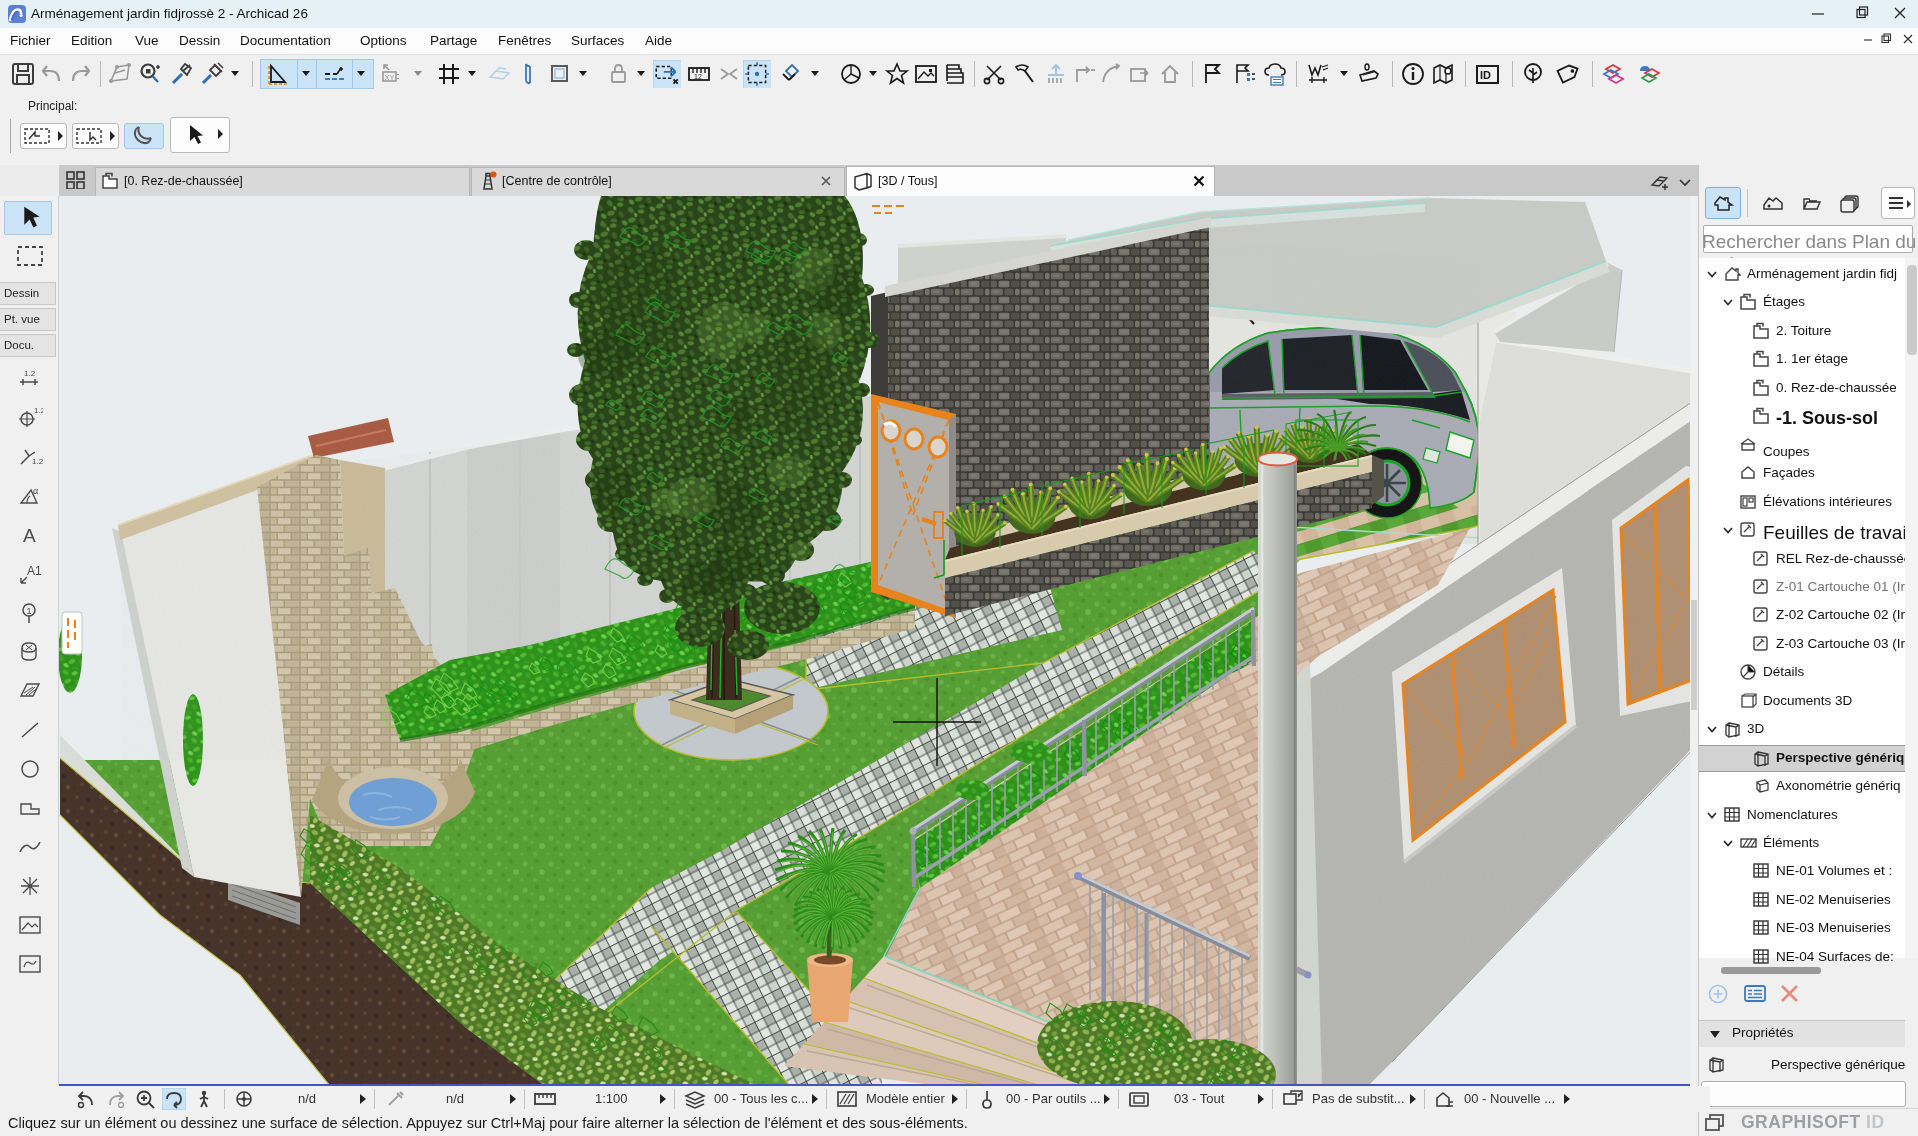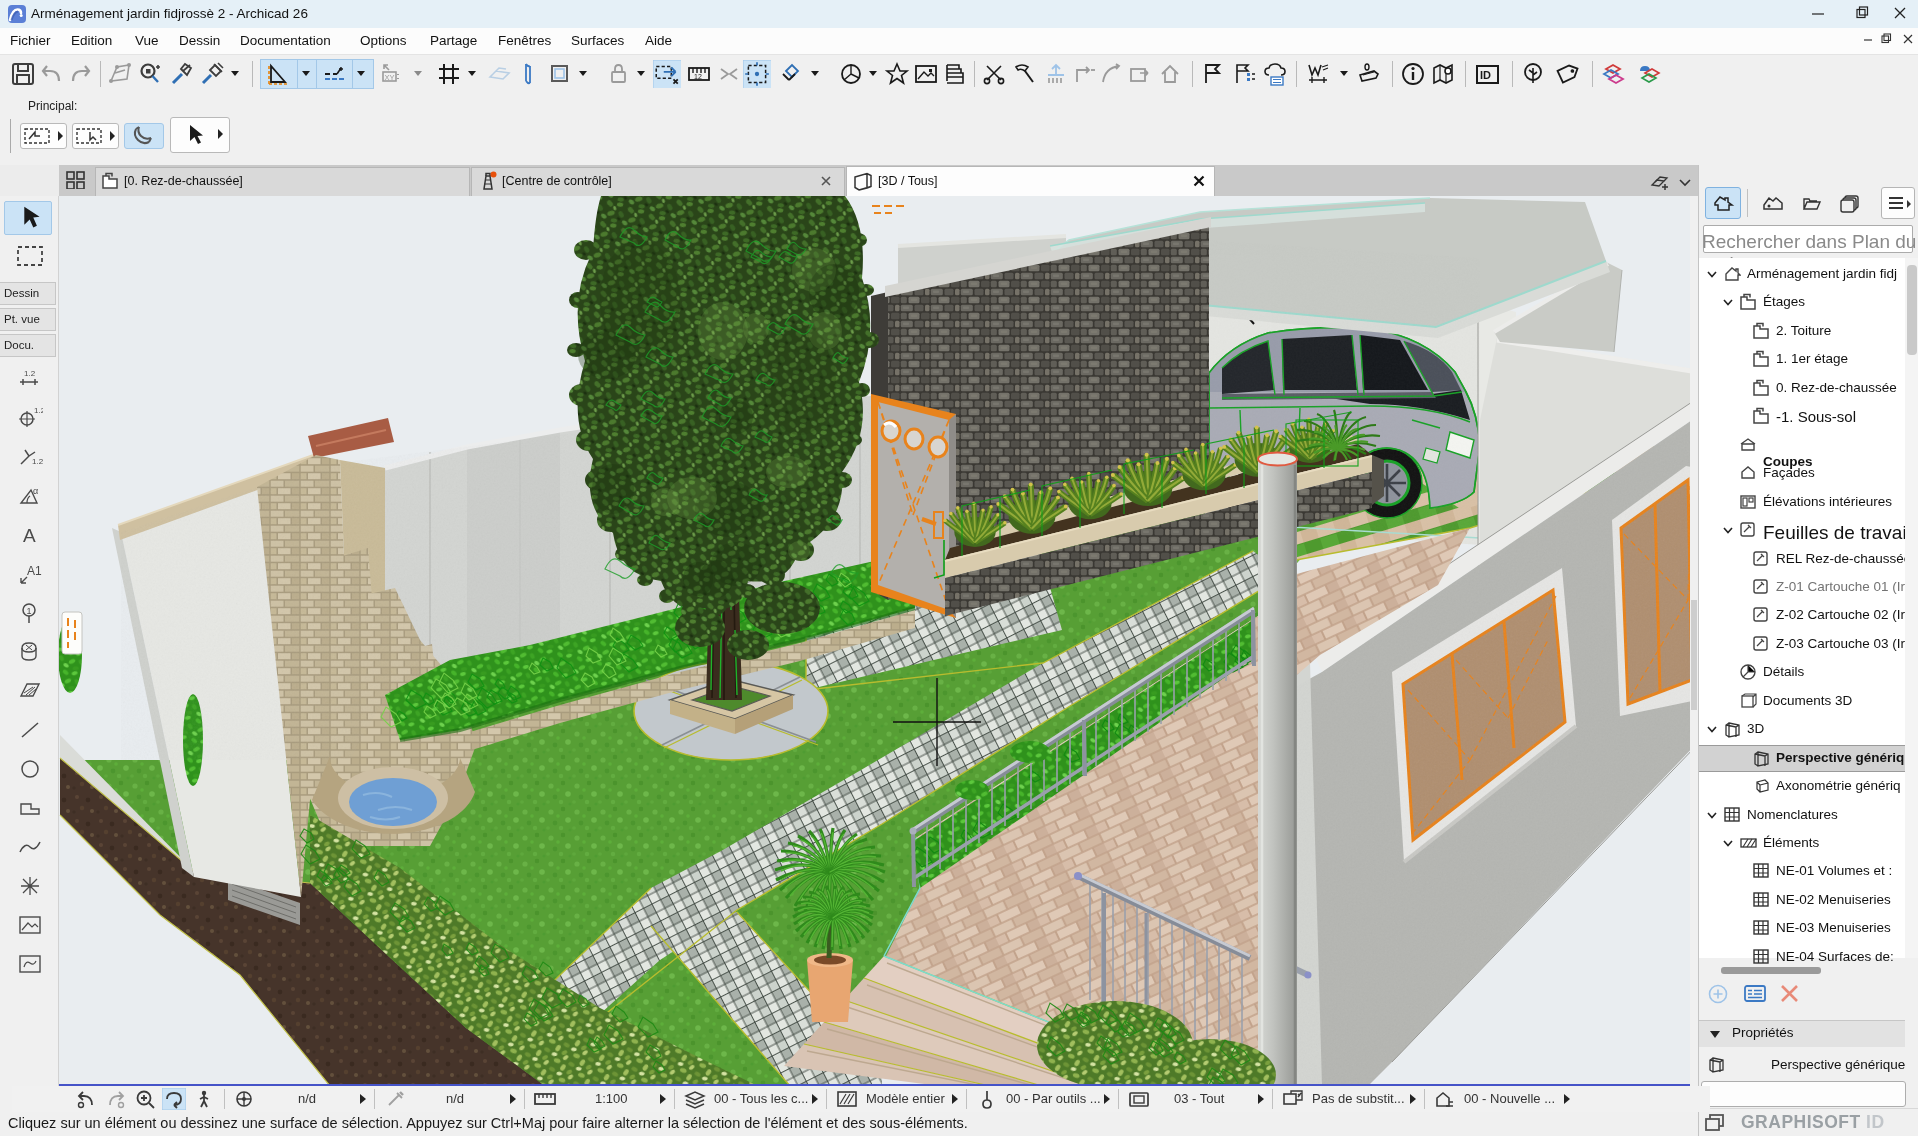--- a/index.html
+++ b/index.html
@@ -1459,25 +1459,25 @@
 <span class="abs" style="left:77px;top:186.34999999999997px;font-size:13.5px;color:#111;font-weight:normal;white-space:nowrap">1. 1er étage</span>
 <svg class="abs" style="left:53px;top:213.79999999999995px" width="18" height="18" viewBox="0 0 18 18">
       <path d="M2 16 L2 4 L8 4 L8 7 L16 7 L16 16 Z" fill="#fff" stroke="#444" stroke-width="1.5"></path>
       <path d="M5 4 L5 1.5 L11 1.5 L11 4.5" fill="none" stroke="#444" stroke-width="1.5"></path>
     </svg>
 <span class="abs" style="left:77px;top:214.79999999999995px;font-size:13.5px;color:#111;font-weight:normal;white-space:nowrap">0. Rez-de-chaussée</span>
 <svg class="abs" style="left:53px;top:242.24999999999994px" width="18" height="18" viewBox="0 0 18 18">
       <path d="M2 16 L2 4 L8 4 L8 7 L16 7 L16 16 Z" fill="#fff" stroke="#444" stroke-width="1.5"></path>
       <path d="M5 4 L5 1.5 L11 1.5 L11 4.5" fill="none" stroke="#444" stroke-width="1.5"></path>
     </svg>
-<span class="abs" style="left:77px;top:243.24999999999994px;font-size:15px;color:#111;font-weight:normal;white-space:nowrap">-1. Sous-sol</span>
+<span class="abs" style="left:77px;top:243.24999999999994px;font-size:18px;color:#111;font-weight:bold;white-space:nowrap">-1. Sous-sol</span>
 <svg class="abs" style="left:40px;top:270.69999999999993px" width="18" height="18" viewBox="0 0 18 18">
       <path d="M2 8 L9 3 L16 8 M3 8 L15 8 L15 14 L3 14 Z" fill="none" stroke="#444" stroke-width="1.4"></path>
     </svg>
-<span class="abs" style="left:64px;top:289px;font-size:13.5px;color:#111;font-weight:bold;white-space:nowrap">Coupes</span>
+<span class="abs" style="left:64px;top:279px;font-size:13.5px;color:#111;font-weight:normal;white-space:nowrap">Coupes</span>
 <svg class="abs" style="left:40px;top:299.1499999999999px" width="18" height="18" viewBox="0 0 18 18">
       <path d="M3 8 L9 3 L15 8 L15 14 L3 14 Z" fill="none" stroke="#444" stroke-width="1.4"></path>
     </svg>
 <span class="abs" style="left:64px;top:300.1499999999999px;font-size:13.5px;color:#111;font-weight:normal;white-space:nowrap">Façades</span>
 <svg class="abs" style="left:40px;top:327.5999999999999px" width="18" height="18" viewBox="0 0 18 18">
       <rect x="2" y="3" width="14" height="12" fill="none" stroke="#444" stroke-width="1.4"></rect>
       <rect x="4" y="5" width="4" height="8" fill="none" stroke="#444" stroke-width="1.2"></rect>
       <rect x="10" y="5" width="4" height="4" fill="none" stroke="#444" stroke-width="1.2"></rect>
     </svg>
 <span class="abs" style="left:64px;top:328.5999999999999px;font-size:13.5px;color:#111;font-weight:normal;white-space:nowrap">Élévations intérieures</span>

